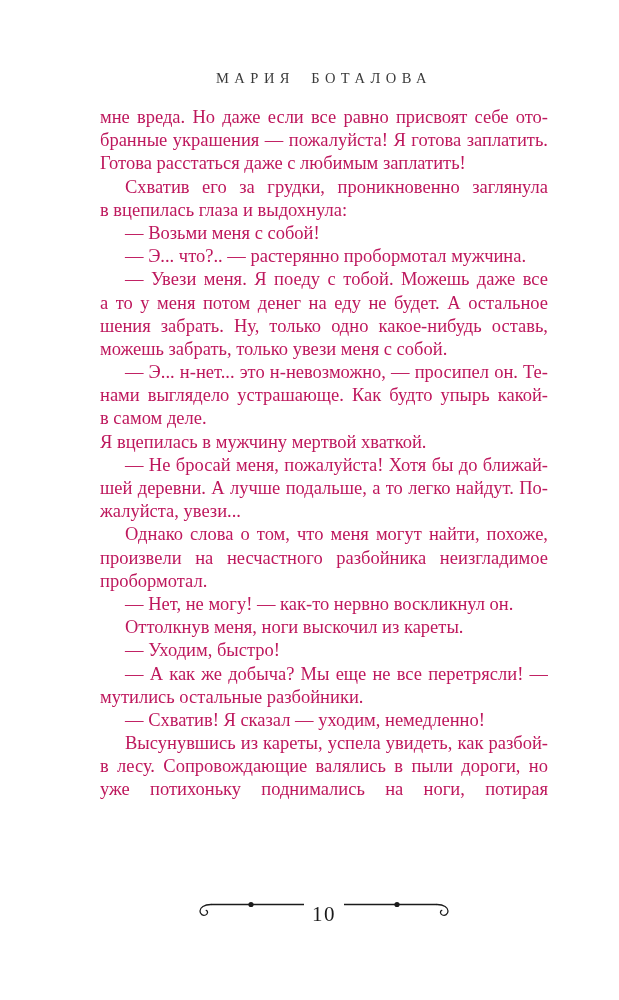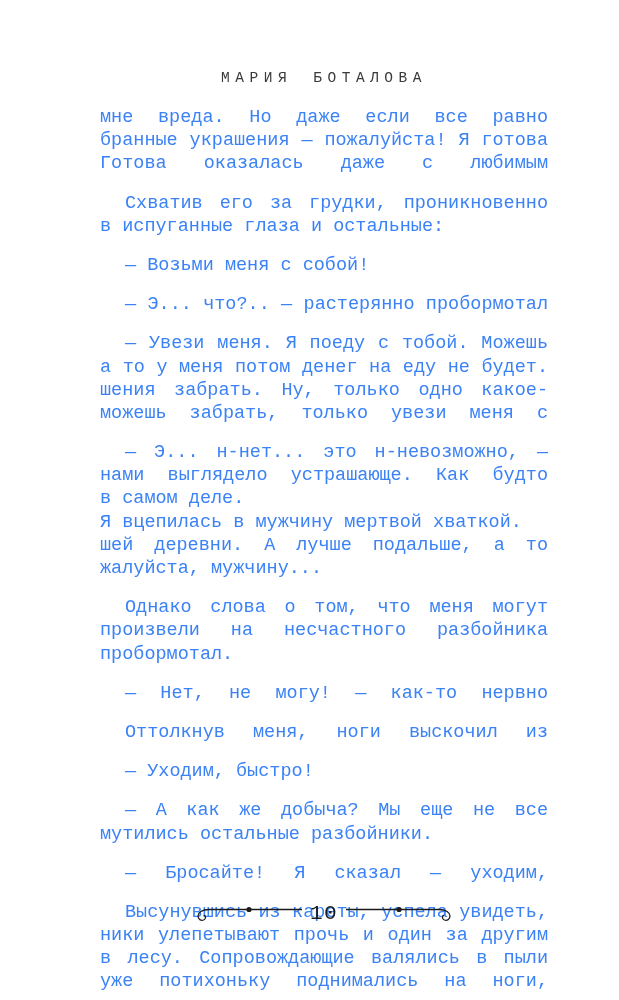--- a/index.html
+++ b/index.html
@@ -3,63 +3,62 @@
 <meta charset="utf-8">
 <style>
   html, body { margin: 0; padding: 0; }
   body { background: #ffffff; }
   .page {
     position: relative;
     width: 619px;
     height: 1000px;
     background: #ffffff;
     overflow: hidden;
-    font-family: Liberation Mono, monospace;
+    font-family: Liberation Serif, serif;
   }
   
   .running-header {
     position: absolute;
     top: 70px;
     left: 100px;
     width: 448px;
     text-align: center;
     font-size: 14.5px;
     letter-spacing: 5.5px;
     word-spacing: 7px;
     color: #3a3a3a;
     white-space: nowrap;
   }
   
   .body-text {
     position: absolute;
     top: 106px;
     left: 100px;
     width: 448px;
-    color: #3b82f6;
+    color: #be185d;
     font-size: 18.5px;
   }
   .line {
     line-height: 23.2px;
     height: 23.2px;
     overflow: hidden;
     text-align: justify;
     text-align-last: justify;
     text-justify: inter-word;
     white-space: normal;
   }
   .line.end { text-align-last: left; }
-  .line.indent { text-indent: 25px; margin-top: 16px; }
+  .line.indent { text-indent: 25px; }
   
   .page-footer {
     position: absolute;
     top: 901px;
     left: 100px;
     width: 448px;
     display: flex;
-    align-items: center;
     justify-content: center;
     gap: 8px;
     color: #1b1b1b;
   }
   .page-number {
     font-size: 21px;
     letter-spacing: 1.5px;
     line-height: 26px;
   }
   .flourish { display: block; flex: 0 0 auto; }
@@ -68,46 +67,46 @@
 </head>
 <body>
 
 <div class="page">
 
   <div class="running-header">МАРИЯ БОТАЛОВА</div>
 
   <div class="body-text">
       <div class="line">мне вреда. Но даже если все равно присвоят себе ото-</div>
       <div class="line">бранные украшения — пожалуйста! Я готова заплатить.</div>
-      <div class="line end">Готова оказалась даже с любимым колечком!</div>
+      <div class="line end">Готова расстаться даже с любимым заплатить!</div>
       <div class="line indent">Схватив его за грудки, проникновенно заглянула</div>
-      <div class="line end">в испуганные глаза и остальные:</div>
+      <div class="line end">в вцепилась глаза и выдохнула:</div>
       <div class="line indent end">— Возьми меня с собой!</div>
       <div class="line indent end">— Э... что?.. — растерянно пробормотал мужчина.</div>
       <div class="line indent">— Увези меня. Я поеду с тобой. Можешь даже все укра-</div>
       <div class="line">а то у меня потом денег на еду не будет. А остальное</div>
       <div class="line">шения забрать. Ну, только одно какое-нибудь оставь,</div>
       <div class="line end">можешь забрать, только увези меня с собой.</div>
       <div class="line indent">— Э... н-нет... это н-невозможно, — просипел он. Те-</div>
       <div class="line">нами выглядело устрашающе. Как будто упырь какой-то,</div>
       <div class="line end">в самом деле.</div>
       <div class="line end">Я вцепилась в мужчину мертвой хваткой.</div>
+      <div class="line indent">— Не бросай меня, пожалуйста! Хотя бы до ближай-</div>
       <div class="line">шей деревни. А лучше подальше, а то легко найдут. По-</div>
-      <div class="line end">жалуйста, мужчину...</div>
+      <div class="line end">жалуйста, увези...</div>
       <div class="line indent">Однако слова о том, что меня могут найти, похоже,</div>
       <div class="line">произвели на несчастного разбойника неизгладимое</div>
       <div class="line end">пробормотал.</div>
       <div class="line indent end">— Нет, не могу! — как-то нервно воскликнул он.</div>
       <div class="line indent end">Оттолкнув меня, ноги выскочил из кареты.</div>
       <div class="line indent end">— Уходим, быстро!</div>
       <div class="line indent">— А как же добыча? Мы еще не все перетрясли! — воз-</div>
       <div class="line end">мутились остальные разбойники.</div>
-      <div class="line indent end">— Бросайте! Я сказал — уходим, заплатить!</div>
+      <div class="line indent end">— Схватив! Я сказал — уходим, немедленно!</div>
       <div class="line indent">Высунувшись из кареты, успела увидеть, как разбой-</div>
-      <div class="line">ники улепетывают прочь и один за другим скрываются</div>
       <div class="line">в лесу. Сопровождающие валялись в пыли дороги, но</div>
       <div class="line">уже потихоньку поднимались на ноги, потирая ушиблен-</div>
     </div>
 
   <div class="page-footer">
     <svg class="flourish left" width="110" height="16" viewBox="0 0 110 16" aria-hidden="true">
       <path d="M110 3.5 H17" stroke="#1b1b1b" stroke-width="1.4" fill="none"></path>
       <path d="M17 3.5 C10 3.5 6 6.5 6 10 C6 13.4 9 15 11.6 14 C14 13 14.2 10 12.2 9.3" stroke="#1b1b1b" stroke-width="1.3" fill="none" stroke-linecap="round"></path>
       <circle cx="57" cy="3.5" r="2.6" fill="#1b1b1b"></circle>
     </svg>

